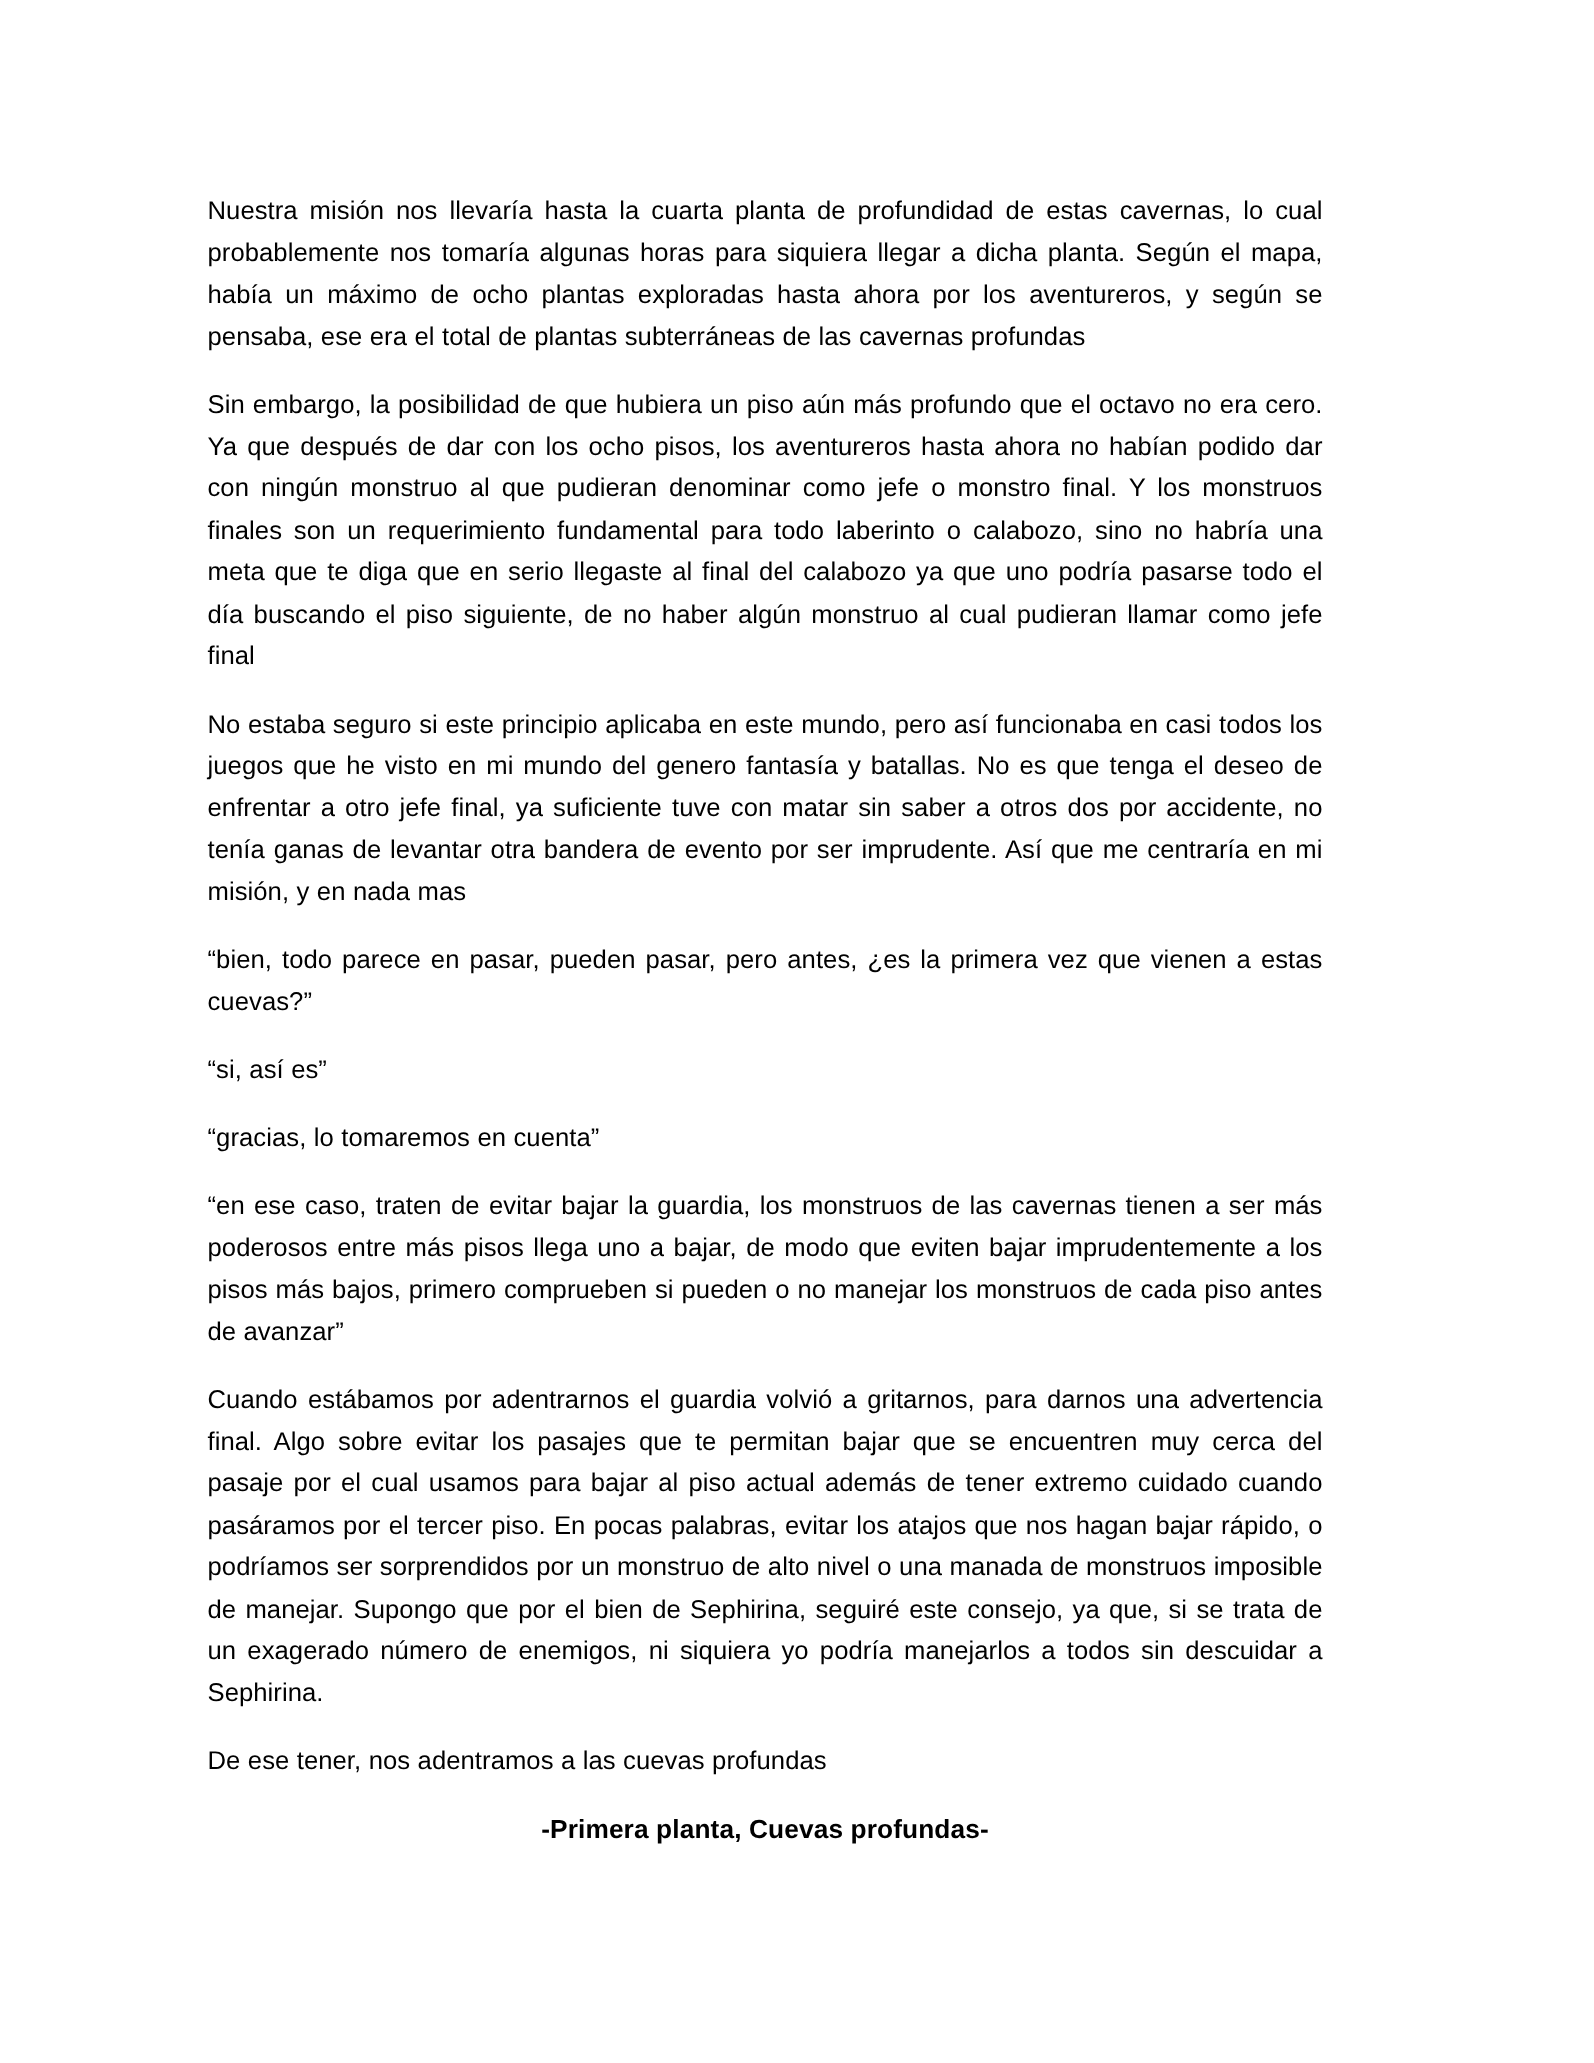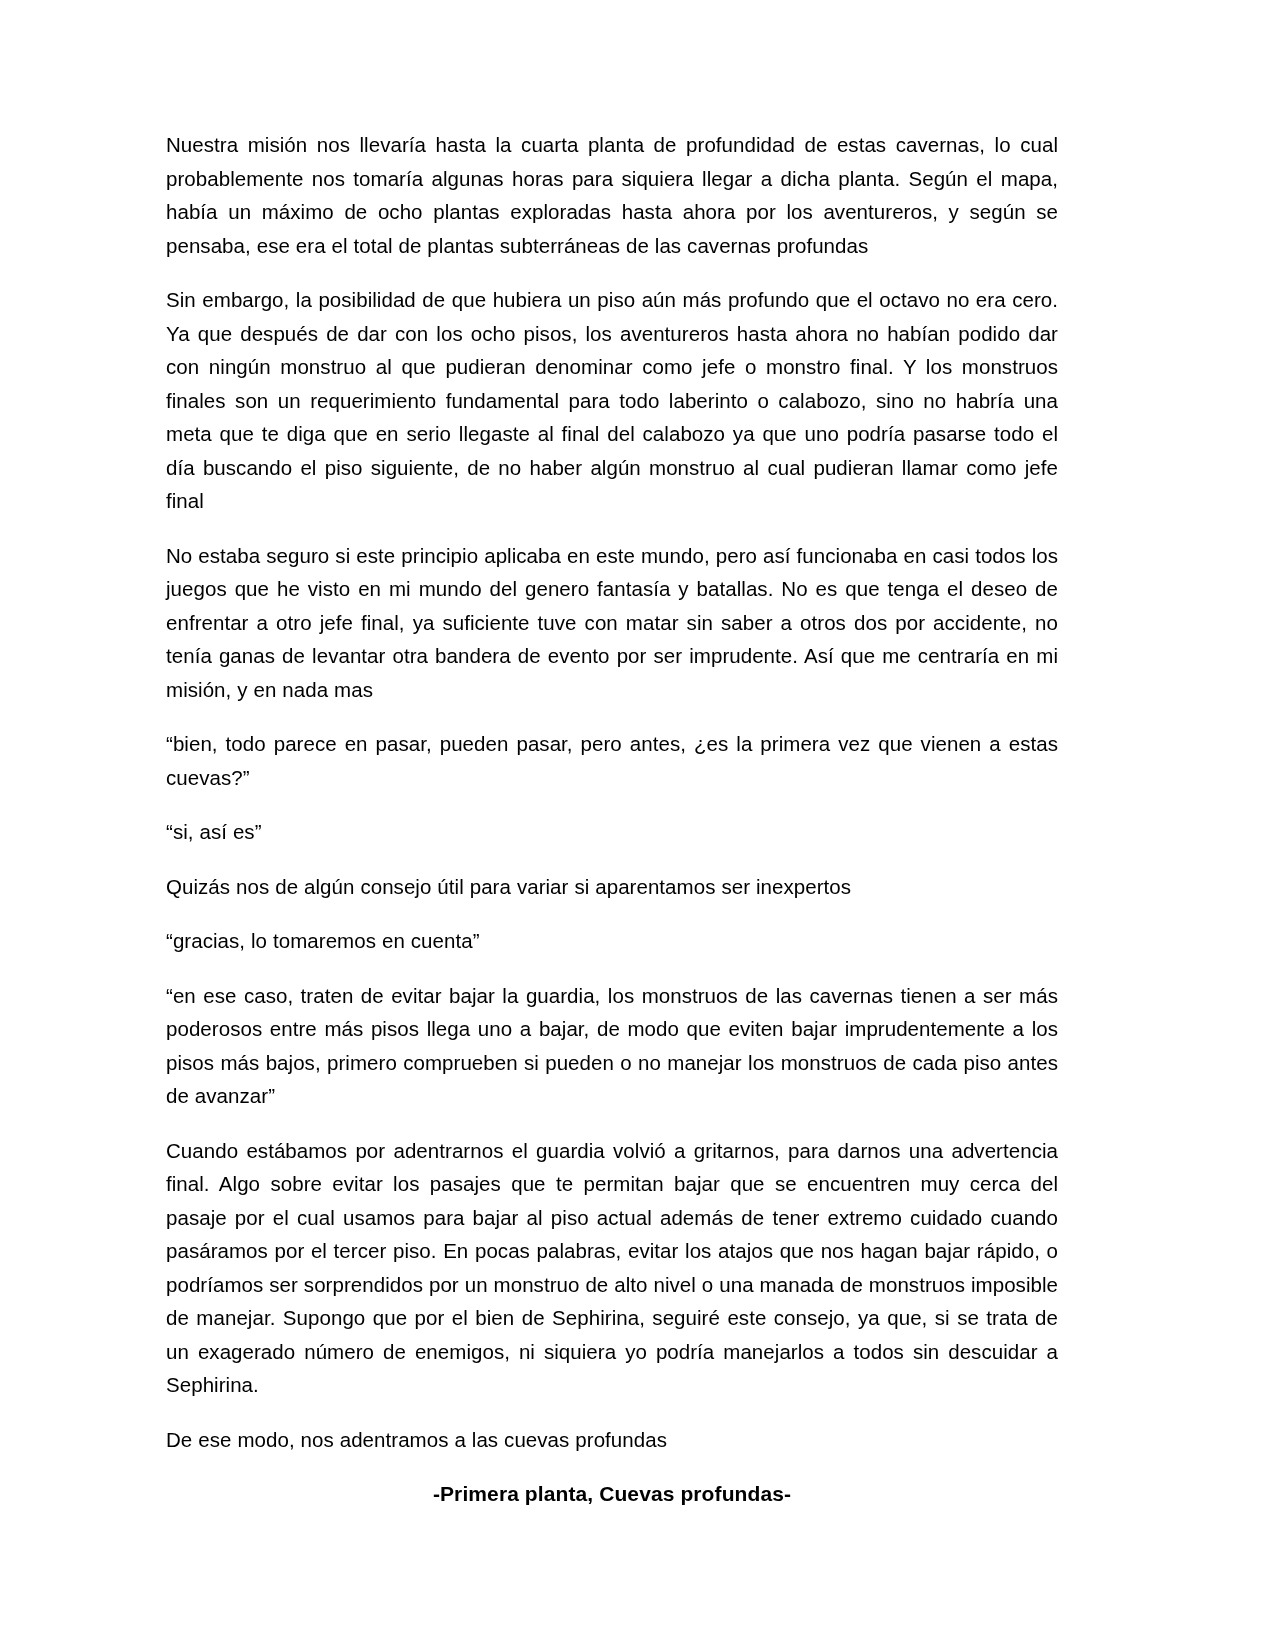--- a/index.html
+++ b/index.html
@@ -17,21 +17,21 @@
     width: 1275px;
     height: 1650px;
     margin: 0 auto;
     background: #ffffff;
     box-sizing: border-box;
     overflow: hidden;
   }
   .text-column {
     position: absolute;
     left: 166px;
-    top: 128px;
+    top: 152px;
     width: 892px;
   }
   p.para {
     margin: 0 0 21px 0;
     font-size: 20.5px;
     line-height: 33.5px;
     text-align: justify;
     text-justify: inter-word;
     letter-spacing: 0.05px;
     word-spacing: 0.2px;
@@ -55,22 +55,21 @@
 <body>
 
 <div class="page">
   <div class="text-column">
 
     <p class="para">Nuestra misión nos llevaría hasta la cuarta planta de profundidad de estas cavernas, lo cual probablemente nos tomaría algunas horas para siquiera llegar a dicha planta. Según el mapa, había un máximo de ocho plantas exploradas hasta ahora por los aventureros, y según se pensaba, ese era el total de plantas subterráneas de las cavernas profundas</p>
     <p class="para">Sin embargo, la posibilidad de que hubiera un piso aún más profundo que el octavo no era cero. Ya que después de dar con los ocho pisos, los aventureros hasta ahora no habían podido dar con ningún monstruo al que pudieran denominar como jefe o monstro final. Y los monstruos finales son un requerimiento fundamental para todo laberinto o calabozo, sino no habría una meta que te diga que en serio llegaste al final del calabozo ya que uno podría pasarse todo el día buscando el piso siguiente, de no haber algún monstruo al cual pudieran llamar como jefe final</p>
     <p class="para">No estaba seguro si este principio aplicaba en este mundo, pero así funcionaba en casi todos los juegos que he visto en mi mundo del genero fantasía y batallas. No es que tenga el deseo de enfrentar a otro jefe final, ya suficiente tuve con matar sin saber a otros dos por accidente, no tenía ganas de levantar otra bandera de evento por ser imprudente. Así que me centraría en mi misión, y en nada mas</p>
     <p class="para">“bien, todo parece en pasar, pueden pasar, pero antes, ¿es la primera vez que vienen a estas cuevas?”</p>
     <p class="para">“si, así es”</p>
-    <p class="para">Quizás nos de algún consejo útil para variar si aparentamos ser inexpertos</p>
     <p class="para">“gracias, lo tomaremos en cuenta”</p>
     <p class="para">“en ese caso, traten de evitar bajar la guardia, los monstruos de las cavernas tienen a ser más poderosos entre más pisos llega uno a bajar, de modo que eviten bajar imprudentemente a los pisos más bajos, primero comprueben si pueden o no manejar los monstruos de cada piso antes de avanzar”</p>
     <p class="para">Cuando estábamos por adentrarnos el guardia volvió a gritarnos, para darnos una advertencia final. Algo sobre evitar los pasajes que te permitan bajar que se encuentren muy cerca del pasaje por el cual usamos para bajar al piso actual además de tener extremo cuidado cuando pasáramos por el tercer piso. En pocas palabras, evitar los atajos que nos hagan bajar rápido, o podríamos ser sorprendidos por un monstruo de alto nivel o una manada de monstruos imposible de manejar. Supongo que por el bien de Sephirina, seguiré este consejo, ya que, si se trata de un exagerado número de enemigos, ni siquiera yo podría manejarlos a todos sin descuidar a Sephirina.</p>
-    <p class="para">De ese modo, nos adentramos a las cuevas profundas</p>
+    <p class="para">De ese tener, nos adentramos a las cuevas profundas</p>
 
     <p class="heading-center">-Primera planta, Cuevas profundas-</p>
 
   </div>
 </div>
 
 </body></html>

